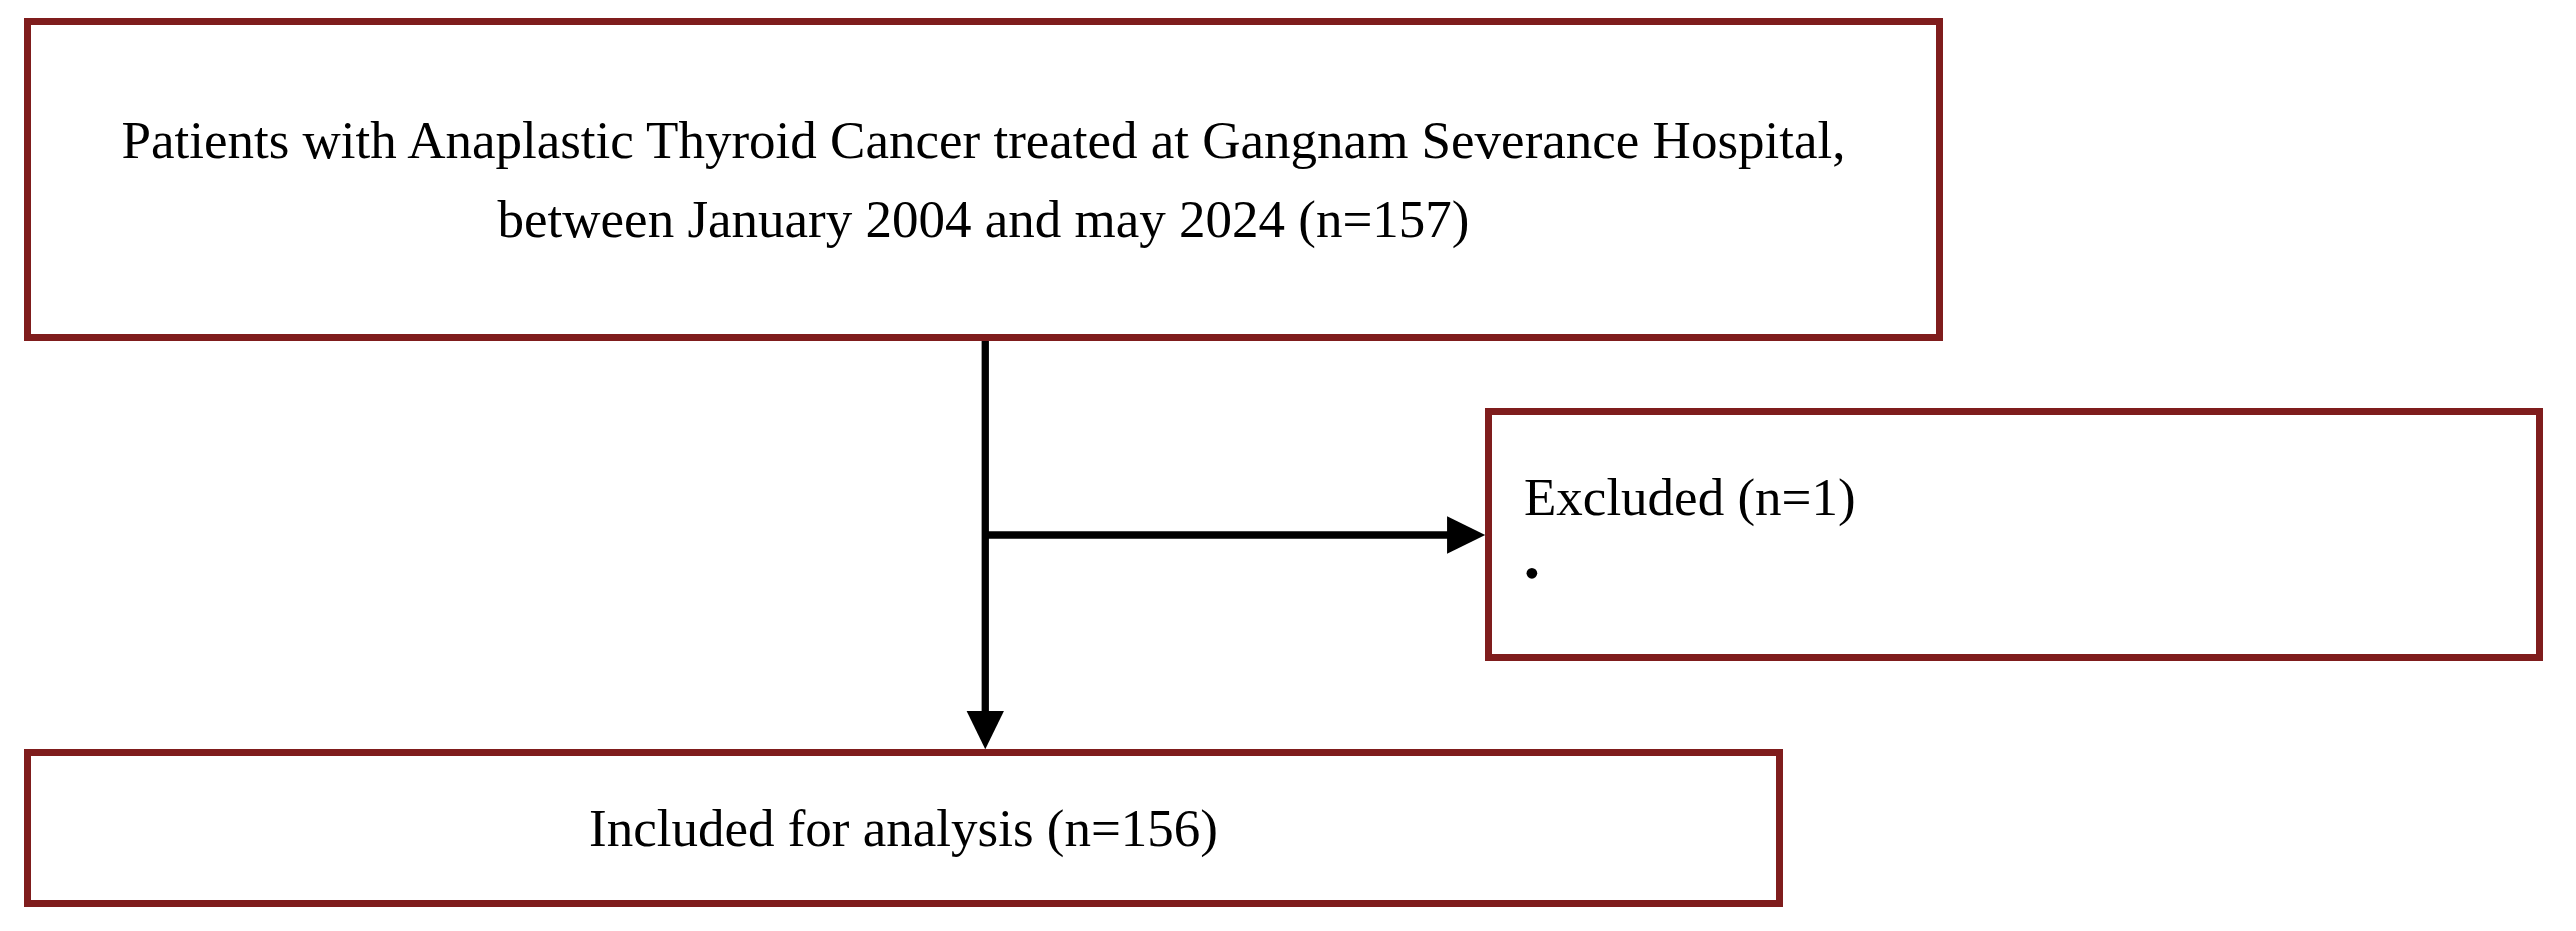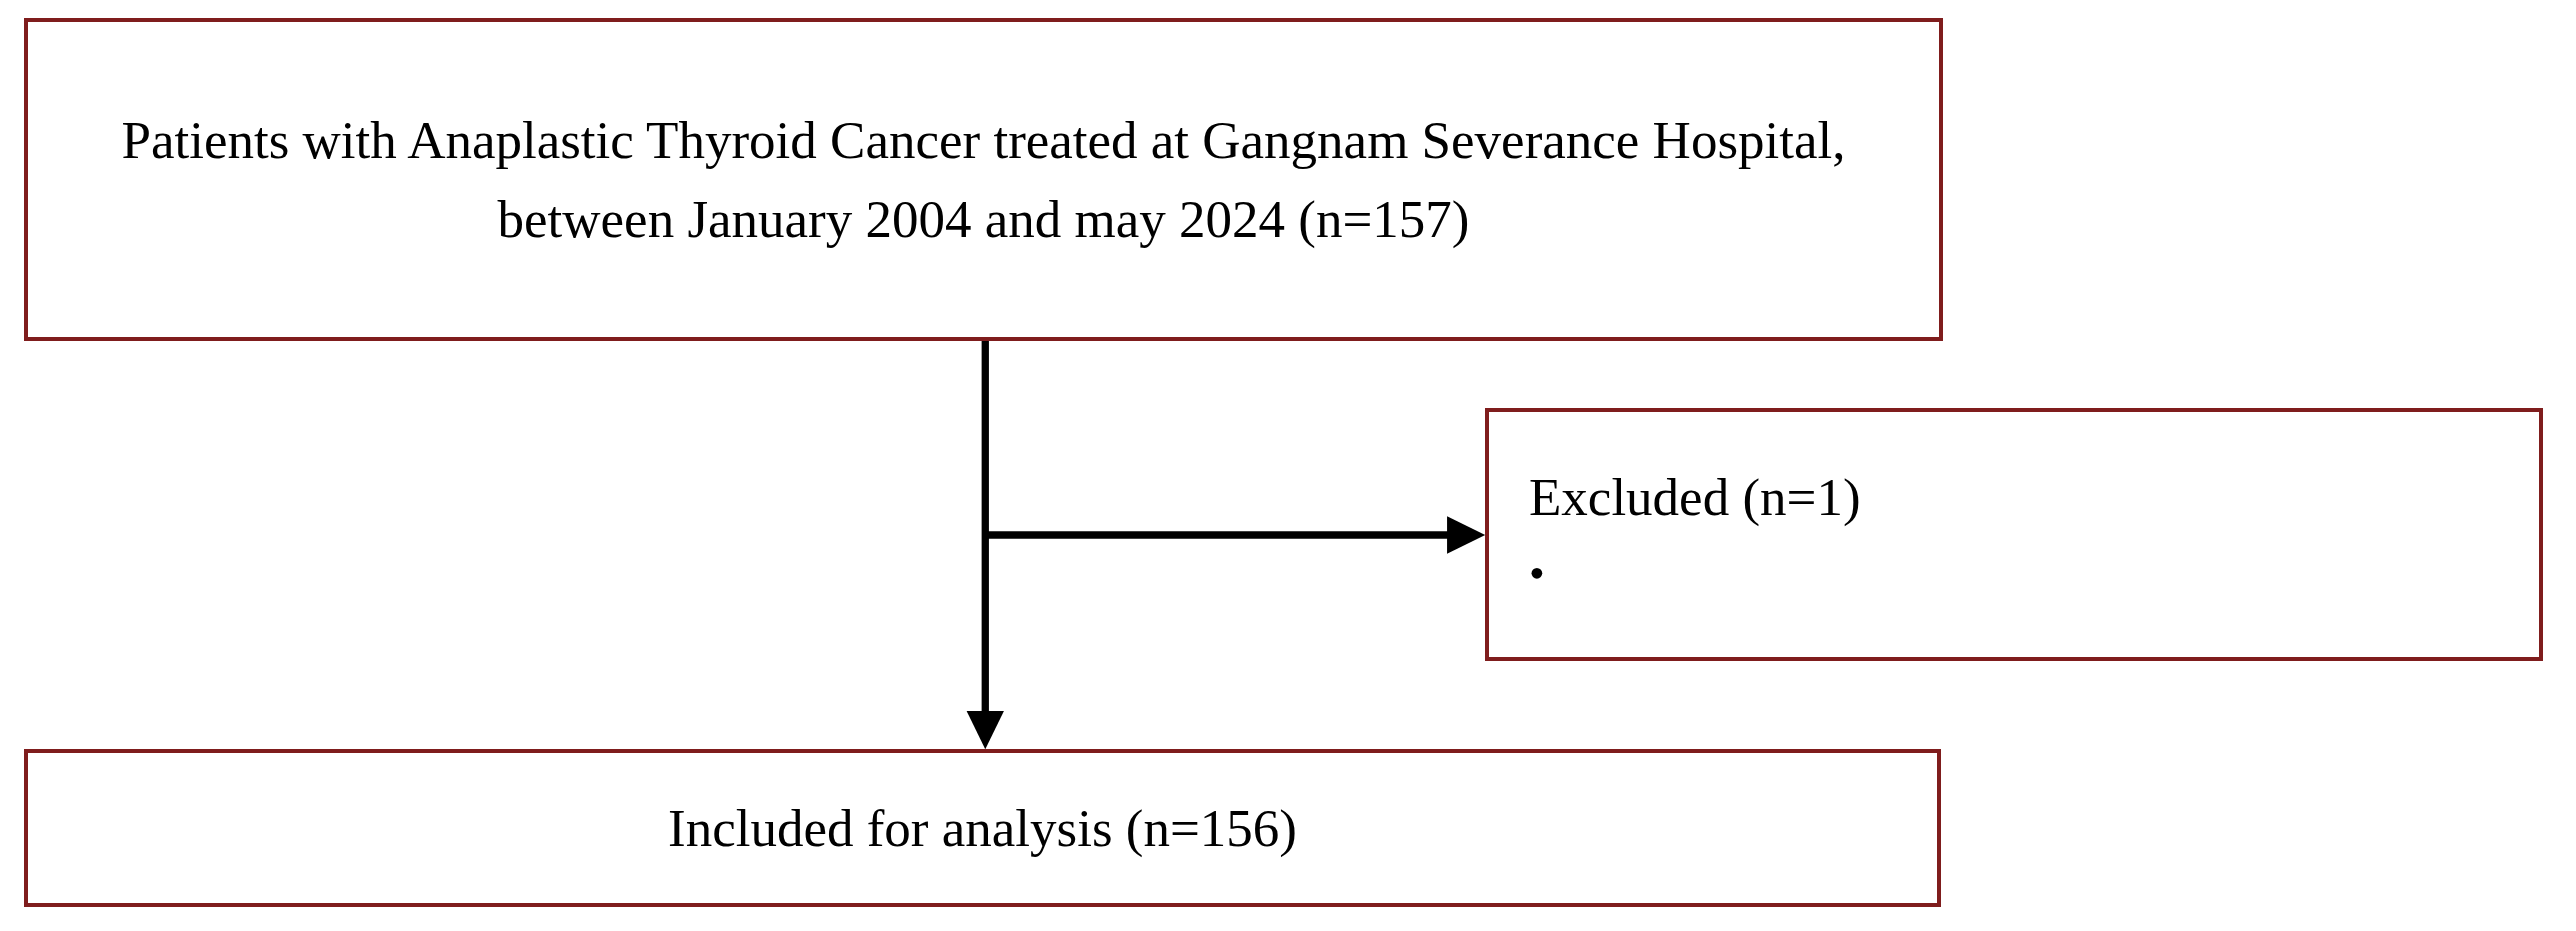--- a/index.html
+++ b/index.html
@@ -12,21 +12,21 @@
     width: 2576px;
     height: 932px;
     background: #ffffff;
     font-family: "Liberation Serif", "DejaVu Serif", serif;
     color: #000000;
     overflow: hidden;
   }
   .flow-box {
     position: absolute;
     box-sizing: border-box;
-    border: 4px solid #7f1d1d;
+    border: 7px solid #7f1d1d;
     background: #ffffff;
     display: flex;
     align-items: center;
     justify-content: center;
   }
   .box-top {
     left: 24px;
     top: 18px;
     width: 1919px;
     height: 323px;
@@ -38,21 +38,21 @@
     line-height: 79px;
   }
   .box-excluded {
     left: 1485px;
     top: 408px;
     width: 1058px;
     height: 253px;
     justify-content: flex-start;
   }
   .excluded-content {
-    padding-left: 40px;
+    padding-left: 32px;
     padding-right: 16px;
     font-size: 53px;
     line-height: 76px;
   }
   .excluded-title {
     display: block;
   }
   .excluded-item {
     display: flex;
     align-items: baseline;
@@ -60,21 +60,21 @@
   .excluded-item .bullet {
     flex: 0 0 auto;
     font-size: 45px;
   }
   .excluded-item .item-text {
     margin-left: 77px;
   }
   .box-included {
     left: 24px;
     top: 749px;
-    width: 1917px;
+    width: 1759px;
     height: 158px;
   }
   .box-included .box-text {
     text-align: center;
     font-size: 53px;
     line-height: 65px;
   }
   .connector-layer {
     position: absolute;
     left: 0;

